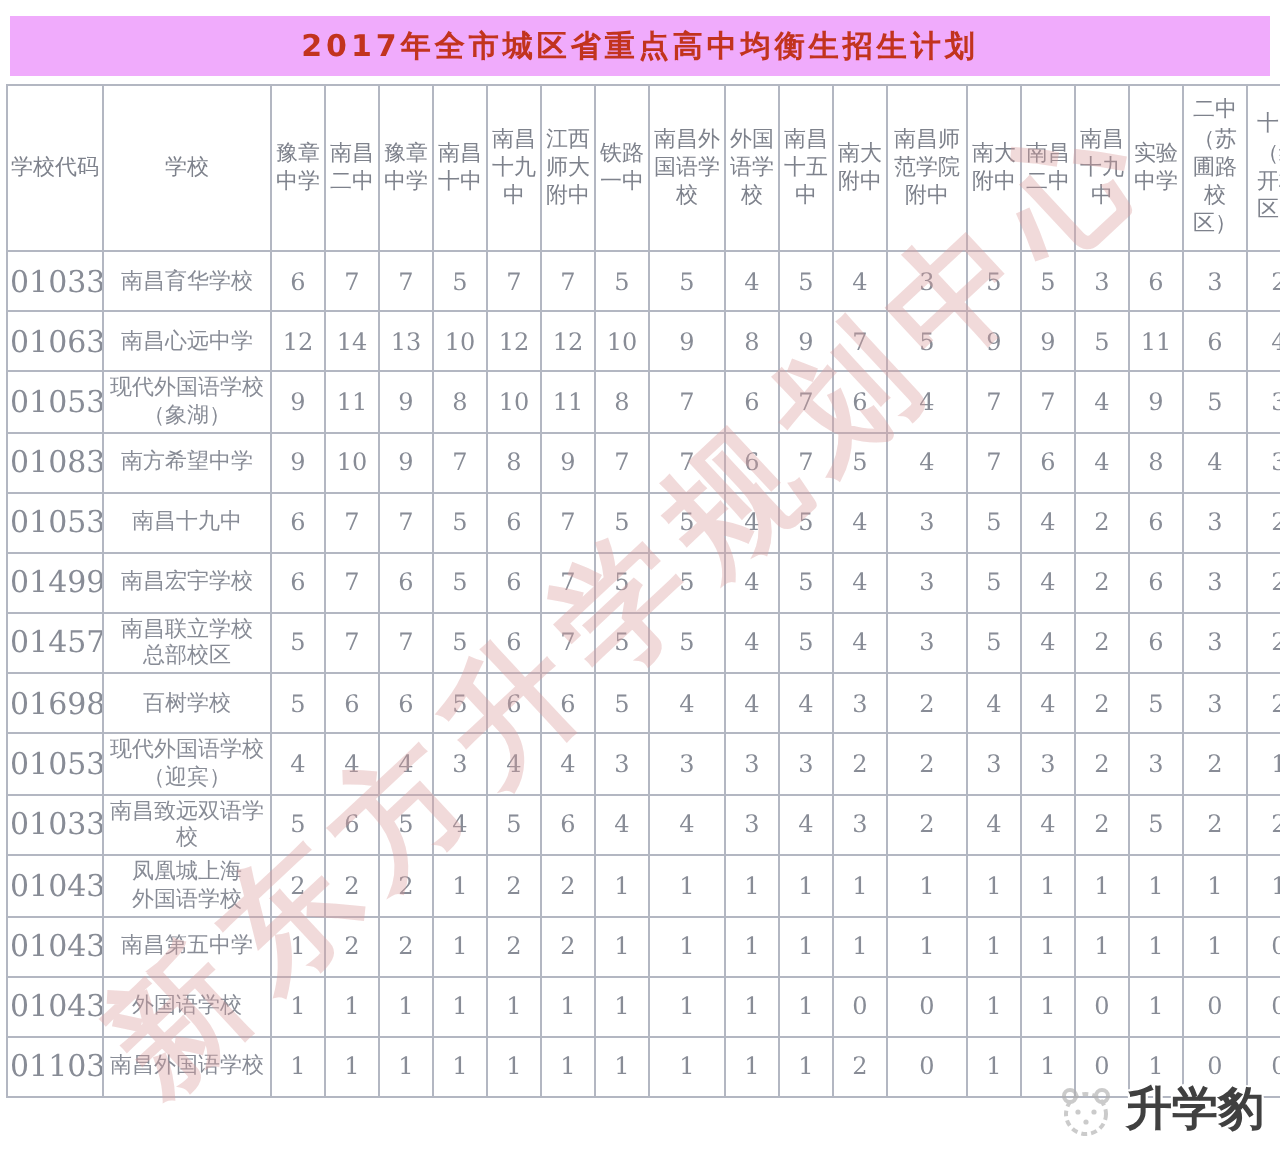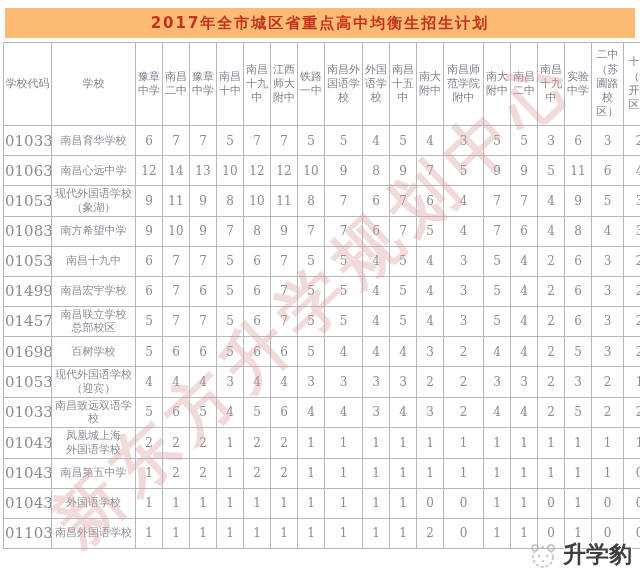--- a/index.html
+++ b/index.html
@@ -1,21 +1,21 @@
 <!DOCTYPE html>
 <html><head>
 <meta charset="utf-8">
 <style>
   html,body{margin:0;padding:0;}
   body{
     width:640px;height:578px;position:relative;overflow:hidden;
     background:#ffffff;font-family:"DejaVu Serif","Liberation Serif",serif;
   }
   .title-bar{
-    margin:8px 5px 4px 5px;height:30px;background:#fdba74;
+    margin:8px 5px 4px 5px;height:30px;background:#f0abfc;
     display:flex;align-items:center;justify-content:center;
     color:#c2331e;font-weight:bold;font-size:15px;letter-spacing:2px;
     font-family:"DejaVu Sans","Liberation Sans",sans-serif;
   }
   table.plan{
     border-collapse:collapse;table-layout:fixed;width:634px;margin:0 3px;
   }
   table.plan th, table.plan td{
     border:1px solid #b3b7c2;color:#888c96;text-align:center;vertical-align:middle;
     padding:1px;overflow:hidden;

